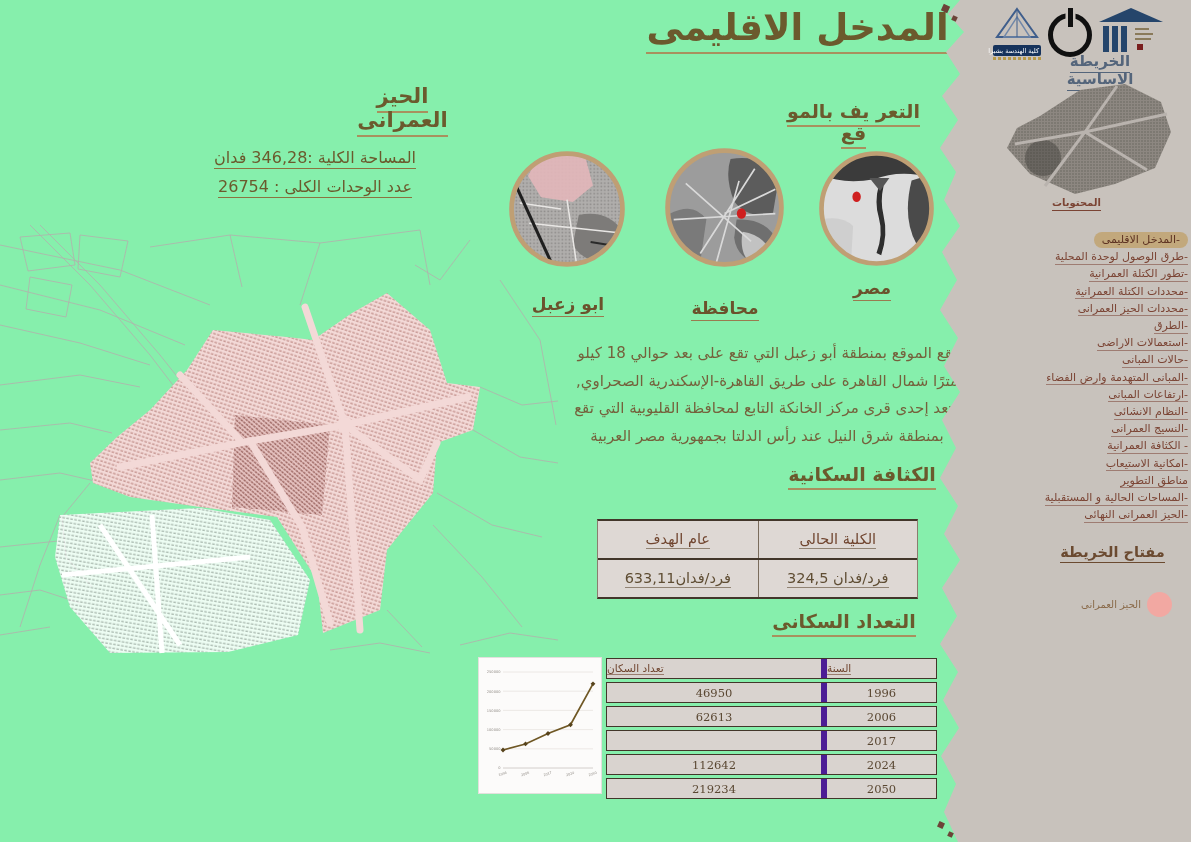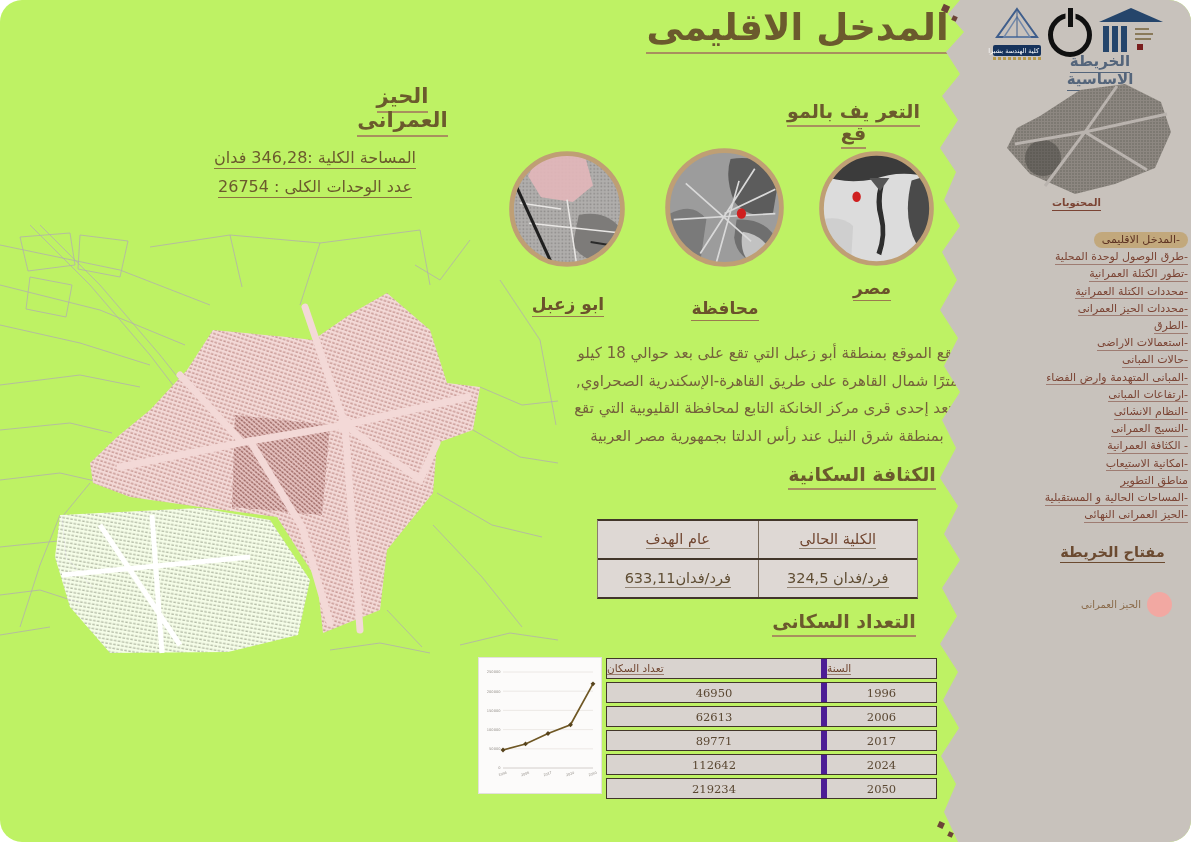--- a/index.html
+++ b/index.html
@@ -1,17 +1,17 @@
 <!DOCTYPE html>
 <html lang="ar"><head>
 <meta charset="utf-8">
 <style>
   html,body{margin:0;padding:0;}
   body{font-family:"DejaVu Sans",sans-serif;background:#ffffff;}
-  .page{position:relative;width:1191px;height:842px;overflow:hidden;background:#bef264;border-radius:22px;}
+  .page{position:relative;width:1191px;height:842px;overflow:hidden;background:#86efac;}
   .abs{position:absolute;}
 
   
   .sidebar-bg{left:930px;top:0;width:261px;height:842px;background:#c8c2bc;
     clip-path:polygon(30px 0,18px 14px,34px 32px,16px 52px,30px 74px,12px 96px,28px 120px,10px 148px,
     26px 172px,14px 200px,30px 226px,12px 252px,27px 280px,10px 310px,28px 338px,14px 366px,30px 392px,
     12px 420px,26px 448px,10px 478px,28px 506px,14px 534px,30px 560px,12px 588px,27px 616px,10px 644px,
     28px 672px,13px 700px,29px 728px,11px 756px,26px 784px,14px 812px,28px 842px,261px 842px,261px 0);}
   .speck{background:#6d4338;transform:rotate(25deg);}
   .map-title{left:1035px;top:52px;width:130px;text-align:center;color:#54657b;font-weight:bold;
@@ -283,21 +283,20 @@
     <div class="ct-row">
       <div class="ct-cell">1996</div>
       <div class="ct-cell">46950</div>
     </div>
     <div class="ct-row">
       <div class="ct-cell">2006</div>
       <div class="ct-cell">62613</div>
     </div>
     <div class="ct-row">
       <div class="ct-cell">2017</div>
-      <div class="ct-cell">89771</div>
     </div>
     <div class="ct-row">
       <div class="ct-cell">2024</div>
       <div class="ct-cell">112642</div>
     </div>
     <div class="ct-row">
       <div class="ct-cell">2050</div>
       <div class="ct-cell">219234</div>
     </div>
   </div>

